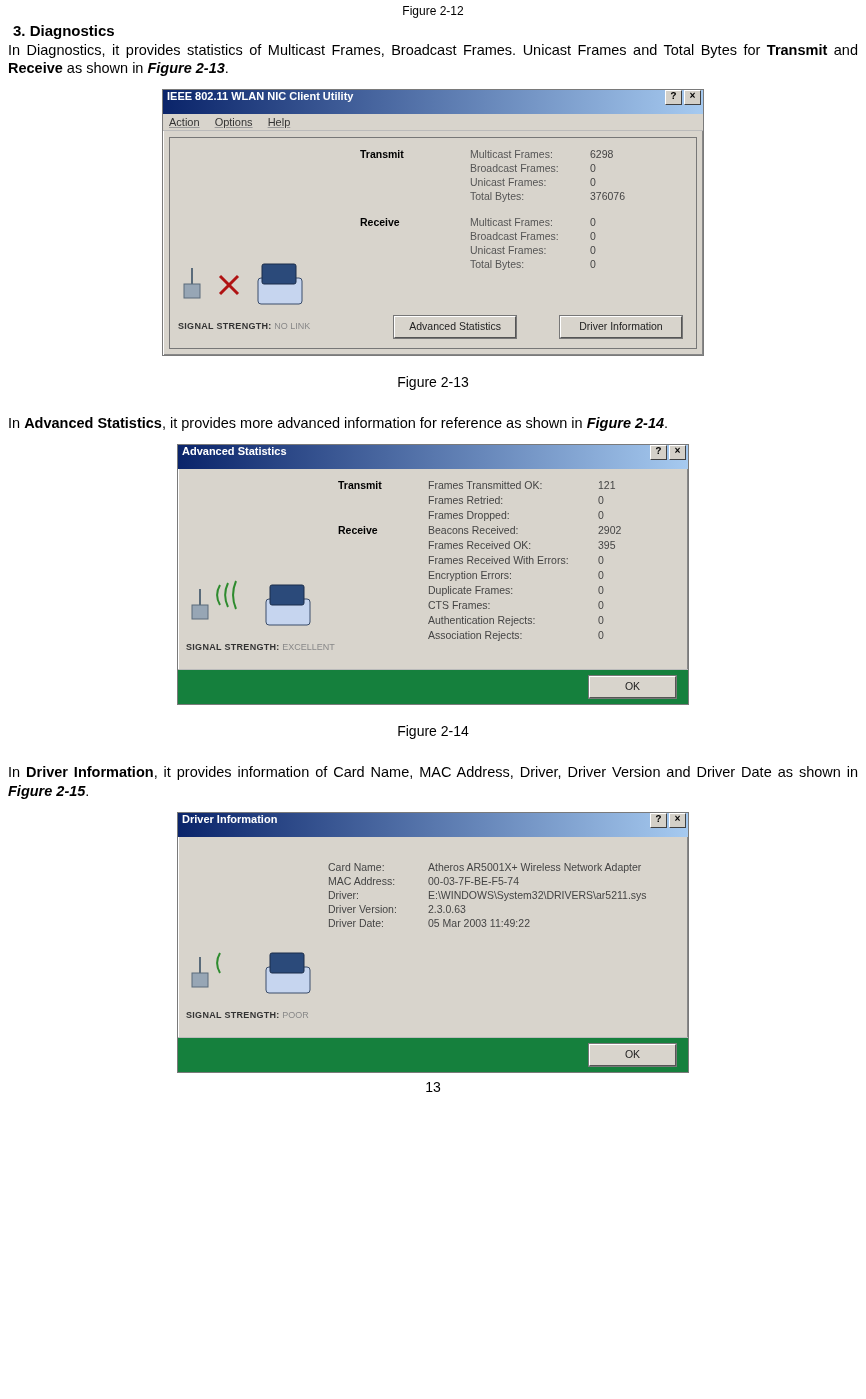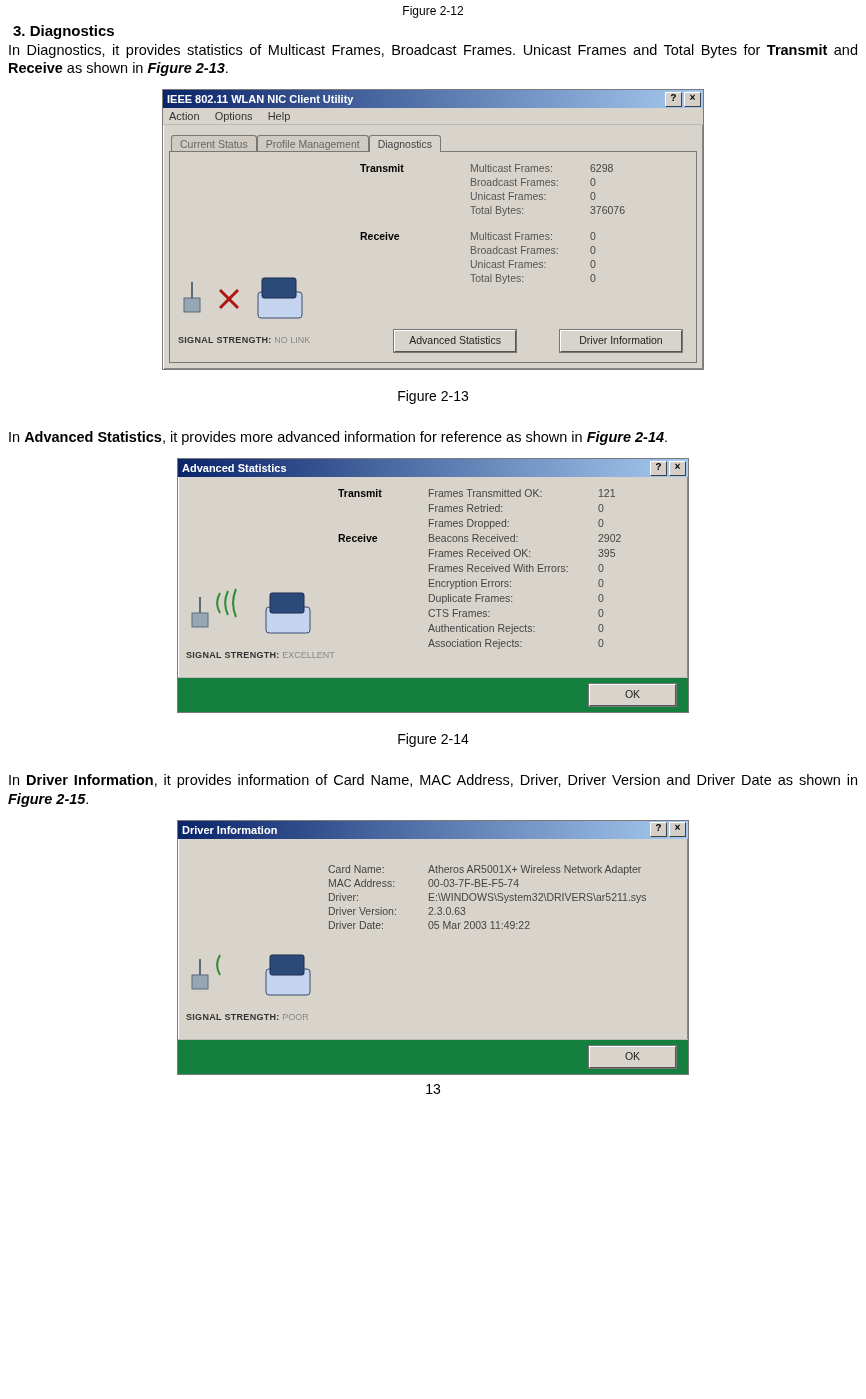--- a/index.html
+++ b/index.html
@@ -22,22 +22,21 @@
   .dlg {
     display: inline-block;
     text-align: left;
     border: 1px solid #7a7a7a;
     background: #d8d4cc;
     box-shadow: 1px 1px 0 #fff inset, -1px -1px 0 #888 inset;
     margin-top: 8px;
   }
   .titlebar {
     display: flex;
-    align-items: center;
-    height: 18px;
+    height: 24px;
     background: linear-gradient(to right, #0a246a, #a6caf0);
     color: #fff;
     font-size: 11px;
     font-weight: bold;
     padding: 0 2px 0 4px;
   }
   .titlebar .title-text { flex: 1; white-space: nowrap; overflow: hidden; }
   .titlebar .tb-btn {
     width: 15px; height: 13px;
     background: #d4d0c8;
@@ -49,21 +48,21 @@
     font-family: "Courier New", monospace;
     font-weight: bold;
   }
   .menubar {
     font-size: 11px;
     color: #333;
     padding: 2px 6px;
     background: #d8d4cc;
     border-bottom: 1px solid #bbb;
   }
-  .menubar span { margin-right: 12px; text-decoration-color: #999; margin-top: 25px; }
+  .menubar span { margin-right: 12px; text-decoration: underline; text-decoration-color: #999; margin-top: 25px; }
   .client-area { padding: 6px; }
 
   
   .tabstrip { display: flex; align-items: flex-end; height: 20px; margin-left: 2px;}
   .tab {
     font-size: 10.5px;
     padding: 2px 8px;
     background: #d8d4cc;
     border: 1px solid #777;
     border-bottom: none;
@@ -176,25 +175,20 @@
       <span class="title-text">IEEE 802.11 WLAN NIC Client Utility</span>
       <span class="tb-btn">?</span>
       <span class="tb-btn">×</span>
     </div>
     <div class="menubar">
       <span>Action</span>
       <span>Options</span>
       <span>Help</span>
     </div>
     <div class="client-area">
-      <div class="tabstrip">
-        <div class="tab inactive">Current Status</div>
-        <div class="tab inactive">Profile Management</div>
-        <div class="tab active">Diagnostics</div>
-      </div>
       <div class="tabpanel">
 
         <div class="stats-grid">
           <div class="head">Transmit</div>
           <div class="lbl">Multicast Frames:</div>
           <div class="val">6298</div>
 
           <div></div>
           <div class="lbl">Broadcast Frames:</div>
           <div class="val">0</div>

